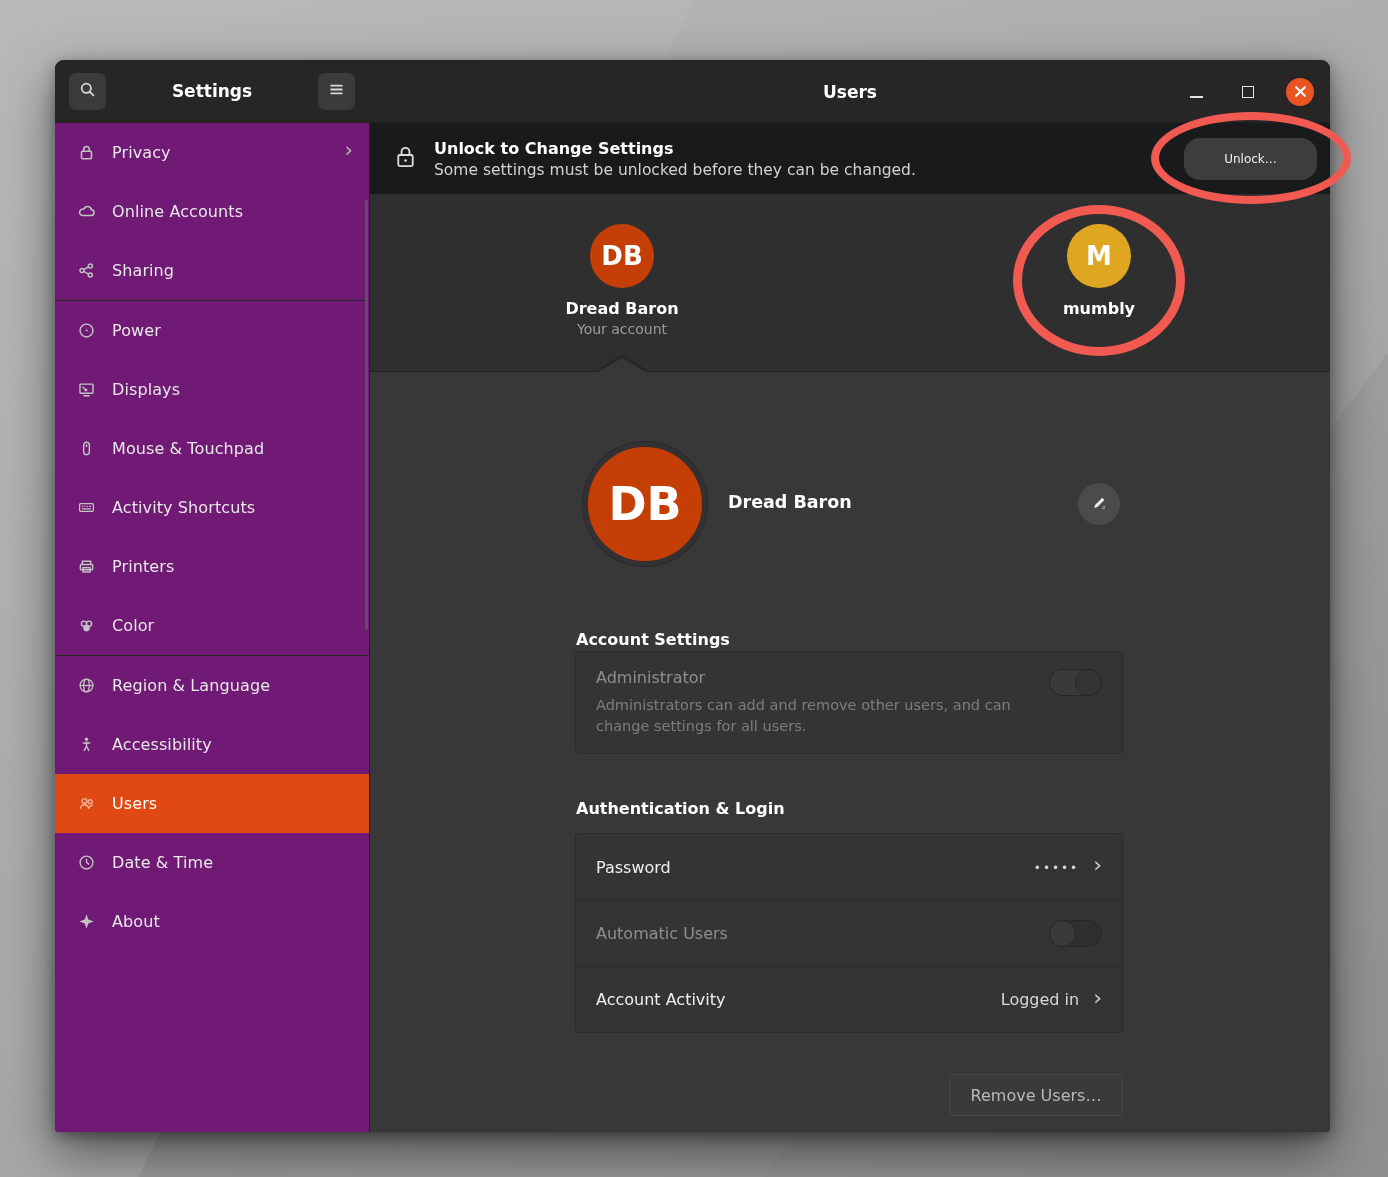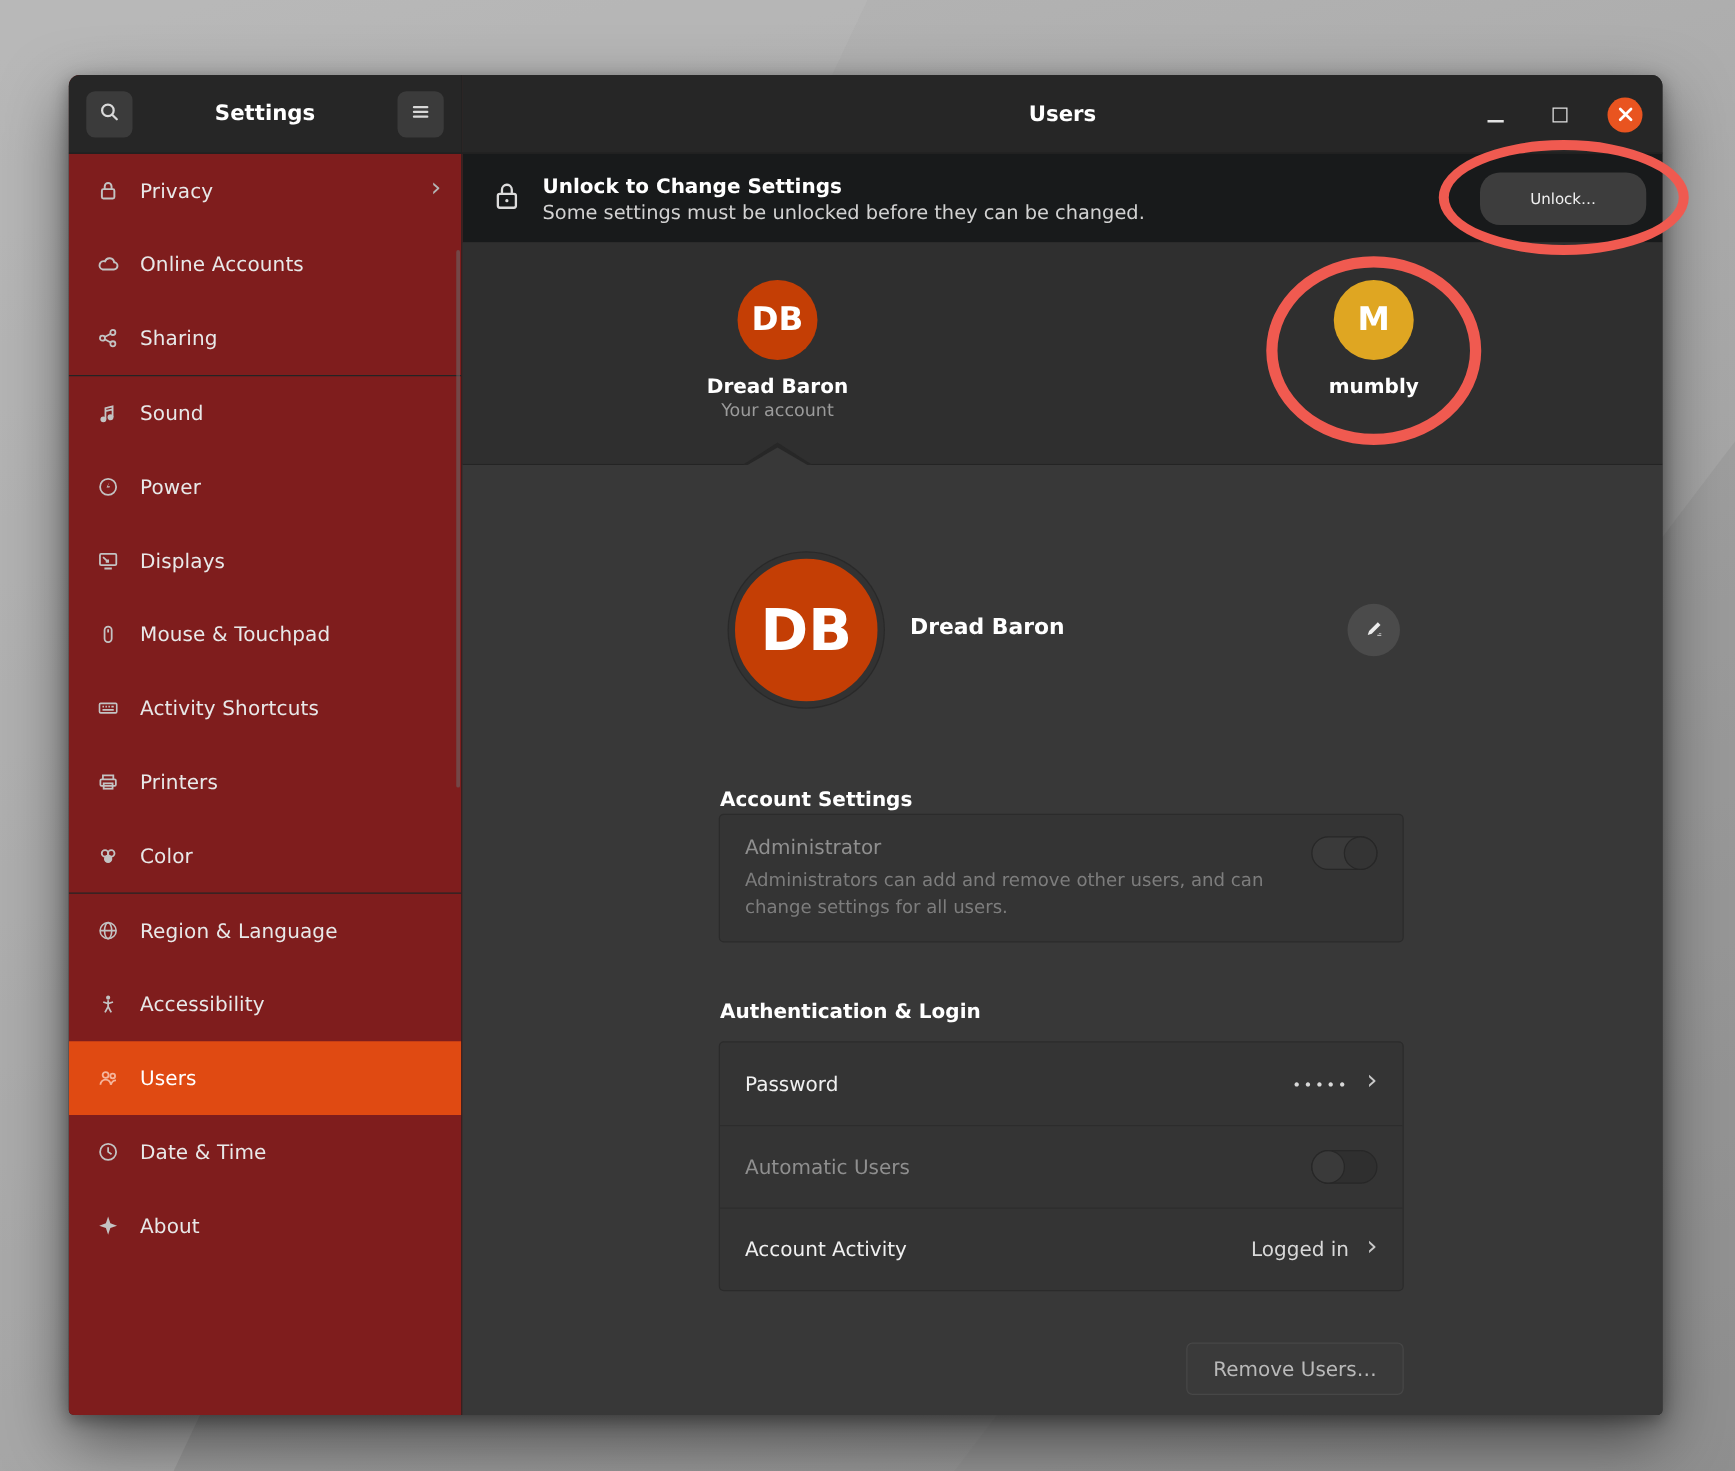--- a/index.html
+++ b/index.html
@@ -15,21 +15,21 @@
 
   
   .window {
     position:absolute; left:55px; top:60px; width:1275px; height:1072px;
     border-radius:9px 9px 4px 4px; overflow:hidden; display:flex;
     box-shadow:0 20px 50px rgba(0,0,0,.5), 0 4px 14px rgba(0,0,0,.35);
     background:#2d2d2d;
   }
 
   
-  .sidebar { width:315px; background:#7f1d1d; position:relative; flex:none; display:flex; flex-direction:column; }
+  .sidebar { width:315px; background:#701a75; position:relative; flex:none; display:flex; flex-direction:column; }
   .sb-header {
     height:63px; background:#262626; border-bottom:1px solid #1f1f1f; border-right:1px solid #222;
     display:flex; align-items:center; padding:0 14px; flex:none;
   }
   .hdr-btn {
     width:37px; height:37px; border-radius:7px; background:#3b3b3b; color:#d9d9d9;
     display:flex; align-items:center; justify-content:center; cursor:pointer; flex:none;
   }
   .hdr-btn svg { width:19px; height:19px; }
   .sb-title { flex:1; text-align:center; color:#fff; font-weight:bold; font-size:17px; }
@@ -182,31 +182,20 @@
               <path d="M5.7 7.2l4-2.2M5.7 8.8l4 2.2"></path>
             </svg>
           </span>
     <span class="sb-label">Sharing</span>
 
   </div>
         <div class="sb-sep"></div>
         <div class="sb-item">
     <span class="sb-icon">
             <svg viewBox="0 0 16 16" fill="none" stroke="currentColor" stroke-width="1.2">
-              <path d="M6.2 12.2V4.6l4.8-1.2v7.4M6.2 6.6l4.8-1.2"></path>
-              <circle cx="4.8" cy="12.2" r="1.4" fill="currentColor"></circle>
-              <circle cx="9.6" cy="10.8" r="1.4" fill="currentColor"></circle>
-            </svg>
-          </span>
-    <span class="sb-label">Sound</span>
-
-  </div>
-        <div class="sb-item">
-    <span class="sb-icon">
-            <svg viewBox="0 0 16 16" fill="none" stroke="currentColor" stroke-width="1.2">
               <circle cx="8" cy="8" r="5.4"></circle>
               <path d="M8.8 4.8 6.9 8.4h2L7.3 11.2 9.3 7.6H7.8z" fill="currentColor" stroke="none"></path>
             </svg>
           </span>
     <span class="sb-label">Power</span>
 
   </div>
         <div class="sb-item">
     <span class="sb-icon">
             <svg viewBox="0 0 16 16" fill="none" stroke="currentColor" stroke-width="1.2">

